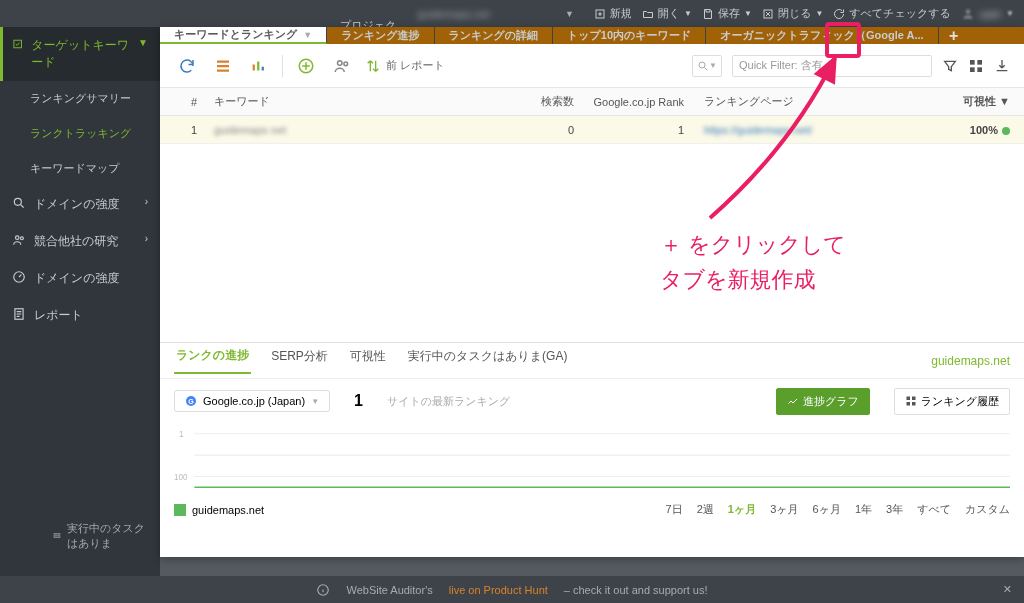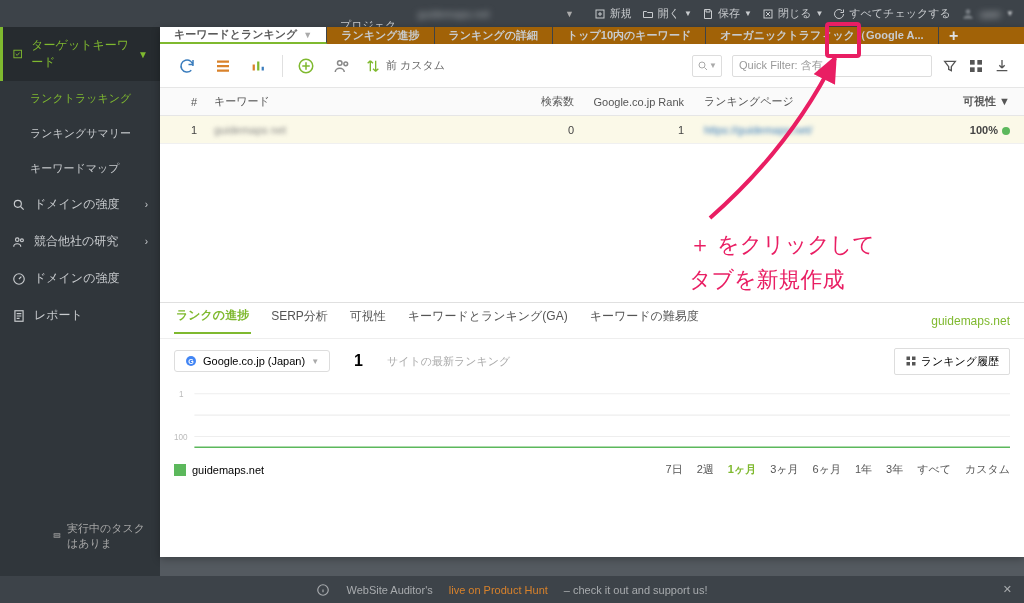--- a/index.html
+++ b/index.html
@@ -8,21 +8,21 @@
 
 .top-toolbar { height:27px; background:#3d4349; color:#c8cbce; display:flex; align-items:center; font-size:11px; padding:0 10px 0 340px; gap:10px; }
 .proj-label { color:#c8cbce;margin-top:39px; }
 .proj-select { display:inline-flex; align-items:center; width:160px; height:16px; color:#9ea3a7; filter:blur(2px); }
 .top-btn { display:flex; align-items:center; gap:4px; color:#c8cbce; cursor:pointer; white-space:nowrap; }
 .top-btn svg { width:12px; height:12px; }
 .user { display:flex; align-items:center; gap:5px; filter:blur(1px); }
 
 
 .sidebar { position:absolute; left:0; top:27px; width:160px; height:576px; background:#30363b; color:#c8cbce; font-size:12px; }
-.side-item { display:flex; align-items:center; padding:10px 12px; gap:8px; cursor:pointer; }
+.side-item { display:flex; align-items:flex-start; padding:10px 12px; gap:8px; cursor:pointer; }
 .side-item.active { background:#262b2f; color:#7fb92f; border-left:3px solid #7fb92f; padding-left:9px; }
 .side-item.lvl2 { padding-left:30px; font-size:11px; }
 .side-item.sel { color:#7fb92f; }
 .side-item .arrow { margin-left:auto; font-size:10px; }
 .side-item svg { width:14px; height:14px; }
 .side-footer { position:absolute; bottom:42px; left:0; right:0; padding:10px 12px; font-size:11px; color:#a8a8a8; display:flex; align-items:center; gap:6px;margin-left:41px; }
 
 
 .main { position:absolute; left:160px; top:27px; right:0; height:530px; background:#fff; box-shadow:0 2px 8px rgba(0,0,0,.3); }
 .tabs { height:17px; background:#a16207; display:flex; font-size:11px; color:#c8cbce;font-weight:bold; }
@@ -51,25 +51,25 @@
 .col-kw { width:270px; }
 .col-search { width:90px; text-align:right; }
 .col-rank { width:110px; text-align:right; }
 .col-page { flex:1; padding-left:20px; }
 .col-vis { width:80px; text-align:right;font-weight:bold; }
 .tbl-row { height:28px; background:#fbf9e8; display:flex; align-items:center; font-size:11px; color:#444; padding:0 14px; border-bottom:1px solid #f0f0f0; }
 .tbl-row .blurred { filter:blur(2px); color:#888; }
 .vis-dot { display:inline-block; width:8px; height:8px; border-radius:50%; background:#5cb85c; margin-left:4px; vertical-align:middle; }
 
 
-.annot { position:absolute; left:529px; top:200px; font-size:22px; color:#e91e63; font-weight:500; line-height:1.6; z-index:10; }
+.annot { position:absolute; left:500px; top:200px; font-size:22px; color:#e91e63; font-weight:500; line-height:1.6; z-index:10; }
 .arrow-svg { position:absolute; left:680px; top:48px; z-index:15; pointer-events:none; }
 
 
-.bottom-panel { position:absolute; left:0; right:0; bottom:0; height:255px; border-top:1px solid #e0e0e0; background:#fff; }
+.bottom-panel { position:absolute; left:0; right:0; bottom:0; height:215px; border-top:1px solid #e0e0e0; background:#fff; }
 .btabs { height:36px; display:flex; align-items:center; padding:0 14px; gap:18px; font-size:12px; border-bottom:1px solid #eee; }
 .btab { color:#555; cursor:pointer; padding:0 2px 8px; }
 .btab.active { color:#7fb92f; border-bottom:2px solid #7fb92f; font-weight:bold; }
 .btab-domain { margin-left:auto; color:#7fb92f; font-size:12px; }
 .bctrl { height:44px; display:flex; align-items:center; padding:0 14px; gap:24px; }
 .sel-engine { border:1px solid #ddd; padding:4px 10px; font-size:11px; display:flex; align-items:center; gap:6px; border-radius:3px; cursor:pointer; }
 .rank-num { font-size:16px; font-weight:bold; }
 .rank-lbl { font-size:11px; color:#aaa; }
 .bctrl .spacer { flex:1; }
 .chart-btn { font-size:11px; padding:5px 10px; border:1px solid #ddd; cursor:pointer; display:flex; align-items:center; gap:4px; border-radius:2px; }
@@ -144,25 +144,25 @@
 
 <div class="sidebar">
   <div class="side-item active">
     <svg viewBox="0 0 24 24" fill="none" stroke="#7fb92f" stroke-width="2">
         <rect x="4" y="4" width="16" height="16"></rect>
         <path d="M8 12l3 3 5-6"></path>
       </svg>
     <span>ターゲットキーワード</span>
       <span class="arrow">▼</span>
   </div>
+  <div class="side-item lvl2">
+      <span>ランキングサマリー</span>
+    </div>
   <div class="side-item lvl2 sel">
       <span>ランクトラッキング</span>
-    </div>
-  <div class="side-item lvl2">
-      <span>ランキングサマリー</span>
     </div>
   <div class="side-item lvl2">
       <span>キーワードマップ</span>
     </div>
   <div class="side-item">
     <svg viewBox="0 0 24 24" fill="none" stroke="#c8cbce" stroke-width="2">
         <circle cx="10" cy="10" r="6"></circle>
         <path d="M15 15l5 5"></path>
       </svg>
     <span>ドメインの強度</span>
@@ -250,21 +250,21 @@
         <svg viewBox="0 0 24 24" fill="none" stroke="#888" stroke-width="2">
           <circle cx="9" cy="8" r="3"></circle>
           <circle cx="17" cy="9" r="2.5"></circle>
           <path d="M3 20c0-3 3-5 6-5s6 2 6 5"></path>
         </svg>
       </div>
     <div class="tool-compare">
       <svg width="16" height="16" viewBox="0 0 24 24" fill="none" stroke="#7fb92f" stroke-width="2">
           <path d="M8 4v16M8 4l-4 4M8 4l4 4M16 20V4M16 20l4-4M16 20l-4-4"></path>
         </svg>
-      <span>前 カスタム</span>
+      <span>前 レポート</span>
     </div>
     <div class="spacer"></div>
     <div class="search-box">
         <svg width="12" height="12" viewBox="0 0 24 24" fill="none" stroke="#aaa" stroke-width="2">
           <circle cx="10" cy="10" r="6"></circle>
           <path d="M15 15l5 5"></path>
         </svg>
         <span style="font-size:8px;color:#aaa">▼</span>
       </div>
     <div class="filter-box">
@@ -306,36 +306,41 @@
   <div class="annot">
     <div>＋ をクリックして</div>
     <div>タブを新規作成</div>
   </div>
 
   <div class="bottom-panel">
     <div class="btabs">
       <div class="btab active">ランクの進捗</div>
       <div class="btab">SERP分析</div>
       <div class="btab">可視性</div>
-      <div class="btab">キーワードとランキング(GA)</div>
-      <div class="btab">キーワードの難易度</div>
+      <div class="btab">実行中のタスクはありま(GA)</div>
       <div class="btab-domain">guidemaps.net</div>
     </div>
     <div class="bctrl">
       <div class="sel-engine">
         <svg width="12" height="12" viewBox="0 0 24 24">
             <circle cx="12" cy="12" r="10" fill="#4285f4"></circle>
             <text x="12" y="17" text-anchor="middle" fill="#fff" font-size="14" font-weight="bold">G</text>
           </svg>
         <span>Google.co.jp (Japan)</span>
           <span style="font-size:8px;color:#aaa">▼</span>
       </div>
       <span class="rank-num">1</span>
       <span class="rank-lbl">サイトの最新ランキング</span>
       <div class="spacer"></div>
+      <div class="chart-btn on">
+          <svg width="12" height="12" viewBox="0 0 24 24" fill="none" stroke="#fff" stroke-width="2">
+            <path d="M3 17l5-5 4 4 8-8"></path>
+          </svg>
+          <span>進捗グラフ</span>
+        </div>
       <div class="chart-btn">
           <svg width="12" height="12" viewBox="0 0 24 24" fill="#555">
             <rect x="3" y="3" width="7" height="7"></rect>
             <rect x="14" y="3" width="7" height="7"></rect>
             <rect x="3" y="14" width="7" height="7"></rect>
             <rect x="14" y="14" width="7" height="7"></rect>
           </svg>
           <span>ランキング履歴</span>
         </div>
     </div>

